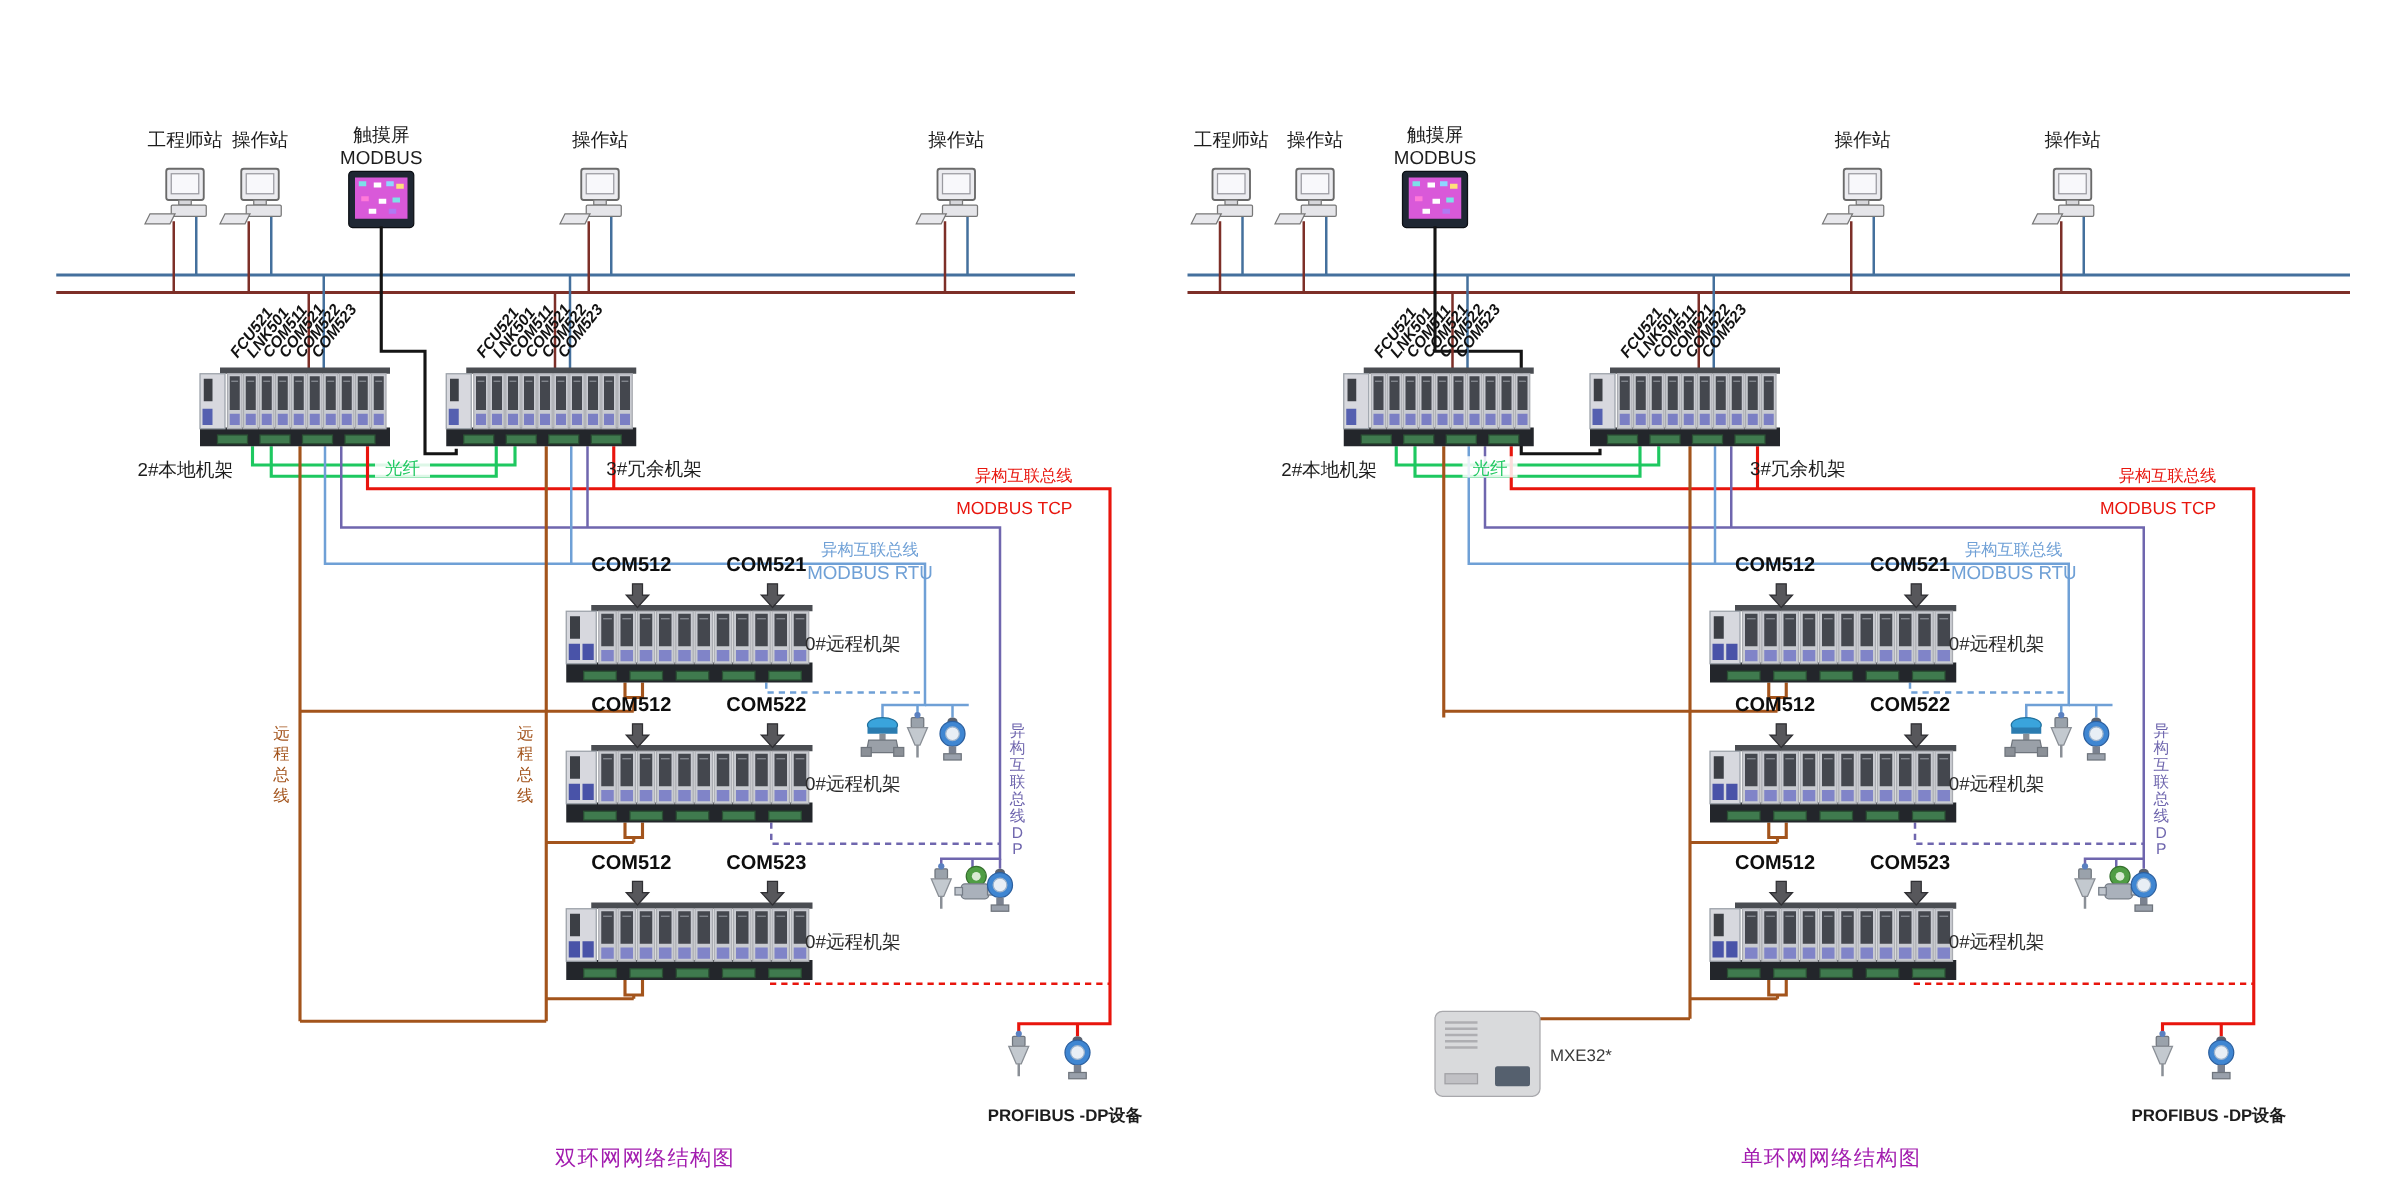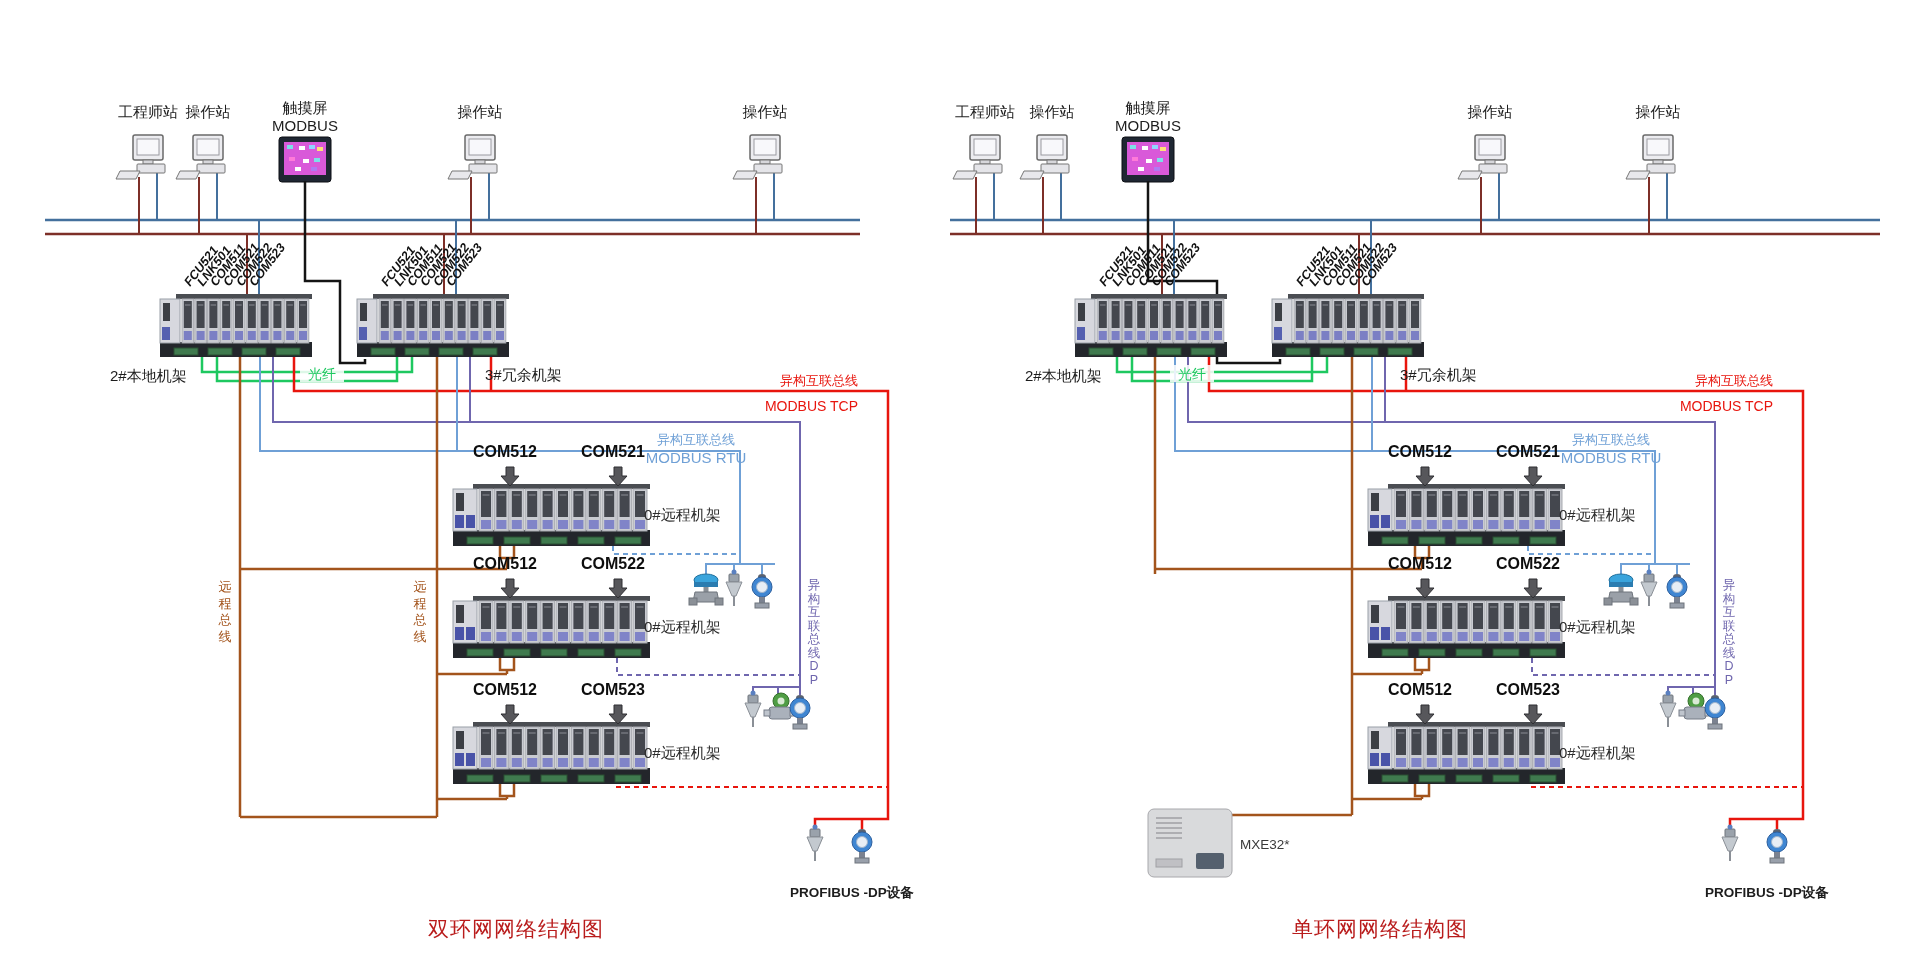--- a/index.html
+++ b/index.html
@@ -1,21 +1,21 @@
 <!DOCTYPE html>
 <html><head>
 <meta charset="utf-8">
 <style>
   html,body{margin:0;padding:0;background:#ffffff;}
   .canvas{position:relative;width:1920px;height:960px;background:#ffffff;overflow:hidden;
           font-family:"Liberation Sans",sans-serif;margin-top:29px;}
   svg{position:absolute;left:0;top:0;}
   svg text{font-family:"Liberation Sans",sans-serif;}
-  .caption{position:absolute;transform:translateX(-50%);font-size:21px;font-weight:500;
-           color:#b91c1c;letter-spacing:1px;white-space:nowrap;}
+  .caption{position:absolute;transform:translateX(-50%);font-size:17px;font-weight:500;
+           color:#a21caf;letter-spacing:1px;white-space:nowrap;}
 </style>
 </head>
 <body>
 
 <div class="canvas">
   <svg id="diagram-svg" width="1920" height="960" viewBox="0 0 1920 960">
       <g>
         <line x1="45" y1="191" x2="860" y2="191" stroke="#44709d" stroke-width="2.5" fill="none"></line>
         <line x1="45" y1="205" x2="860" y2="205" stroke="#7d2f28" stroke-width="2.5" fill="none"></line>
         <g>
@@ -997,14 +997,14 @@
           <line x1="1156" y1="799" x2="1182" y2="799" stroke="#aeaeb2" stroke-width="2"></line>
           <line x1="1156" y1="804" x2="1182" y2="804" stroke="#aeaeb2" stroke-width="2"></line>
           <line x1="1156" y1="809" x2="1182" y2="809" stroke="#aeaeb2" stroke-width="2"></line>
           <rect x="1196" y="824" width="28" height="16" rx="2" fill="#55606e"></rect>
           <rect x="1156" y="830" width="26" height="8" fill="#c0c0c4" stroke="#a0a0a4"></rect>
         </g>
         <text x="1240" y="820" fill="#3a3a3a" font-size="13.5" text-anchor="start">MXE32*</text>
       </g>
     </svg>
   <div class="caption" id="cap0" style="left:516px;top:886px;">双环网网络结构图</div>
-  <div class="caption" id="cap1" style="left:1380px;top:886px;text-align:right;">单环网网络结构图</div>
+  <div class="caption" id="cap1" style="left:1465px;top:886px;text-align:right;">单环网网络结构图</div>
 </div>
 
 </body></html>

